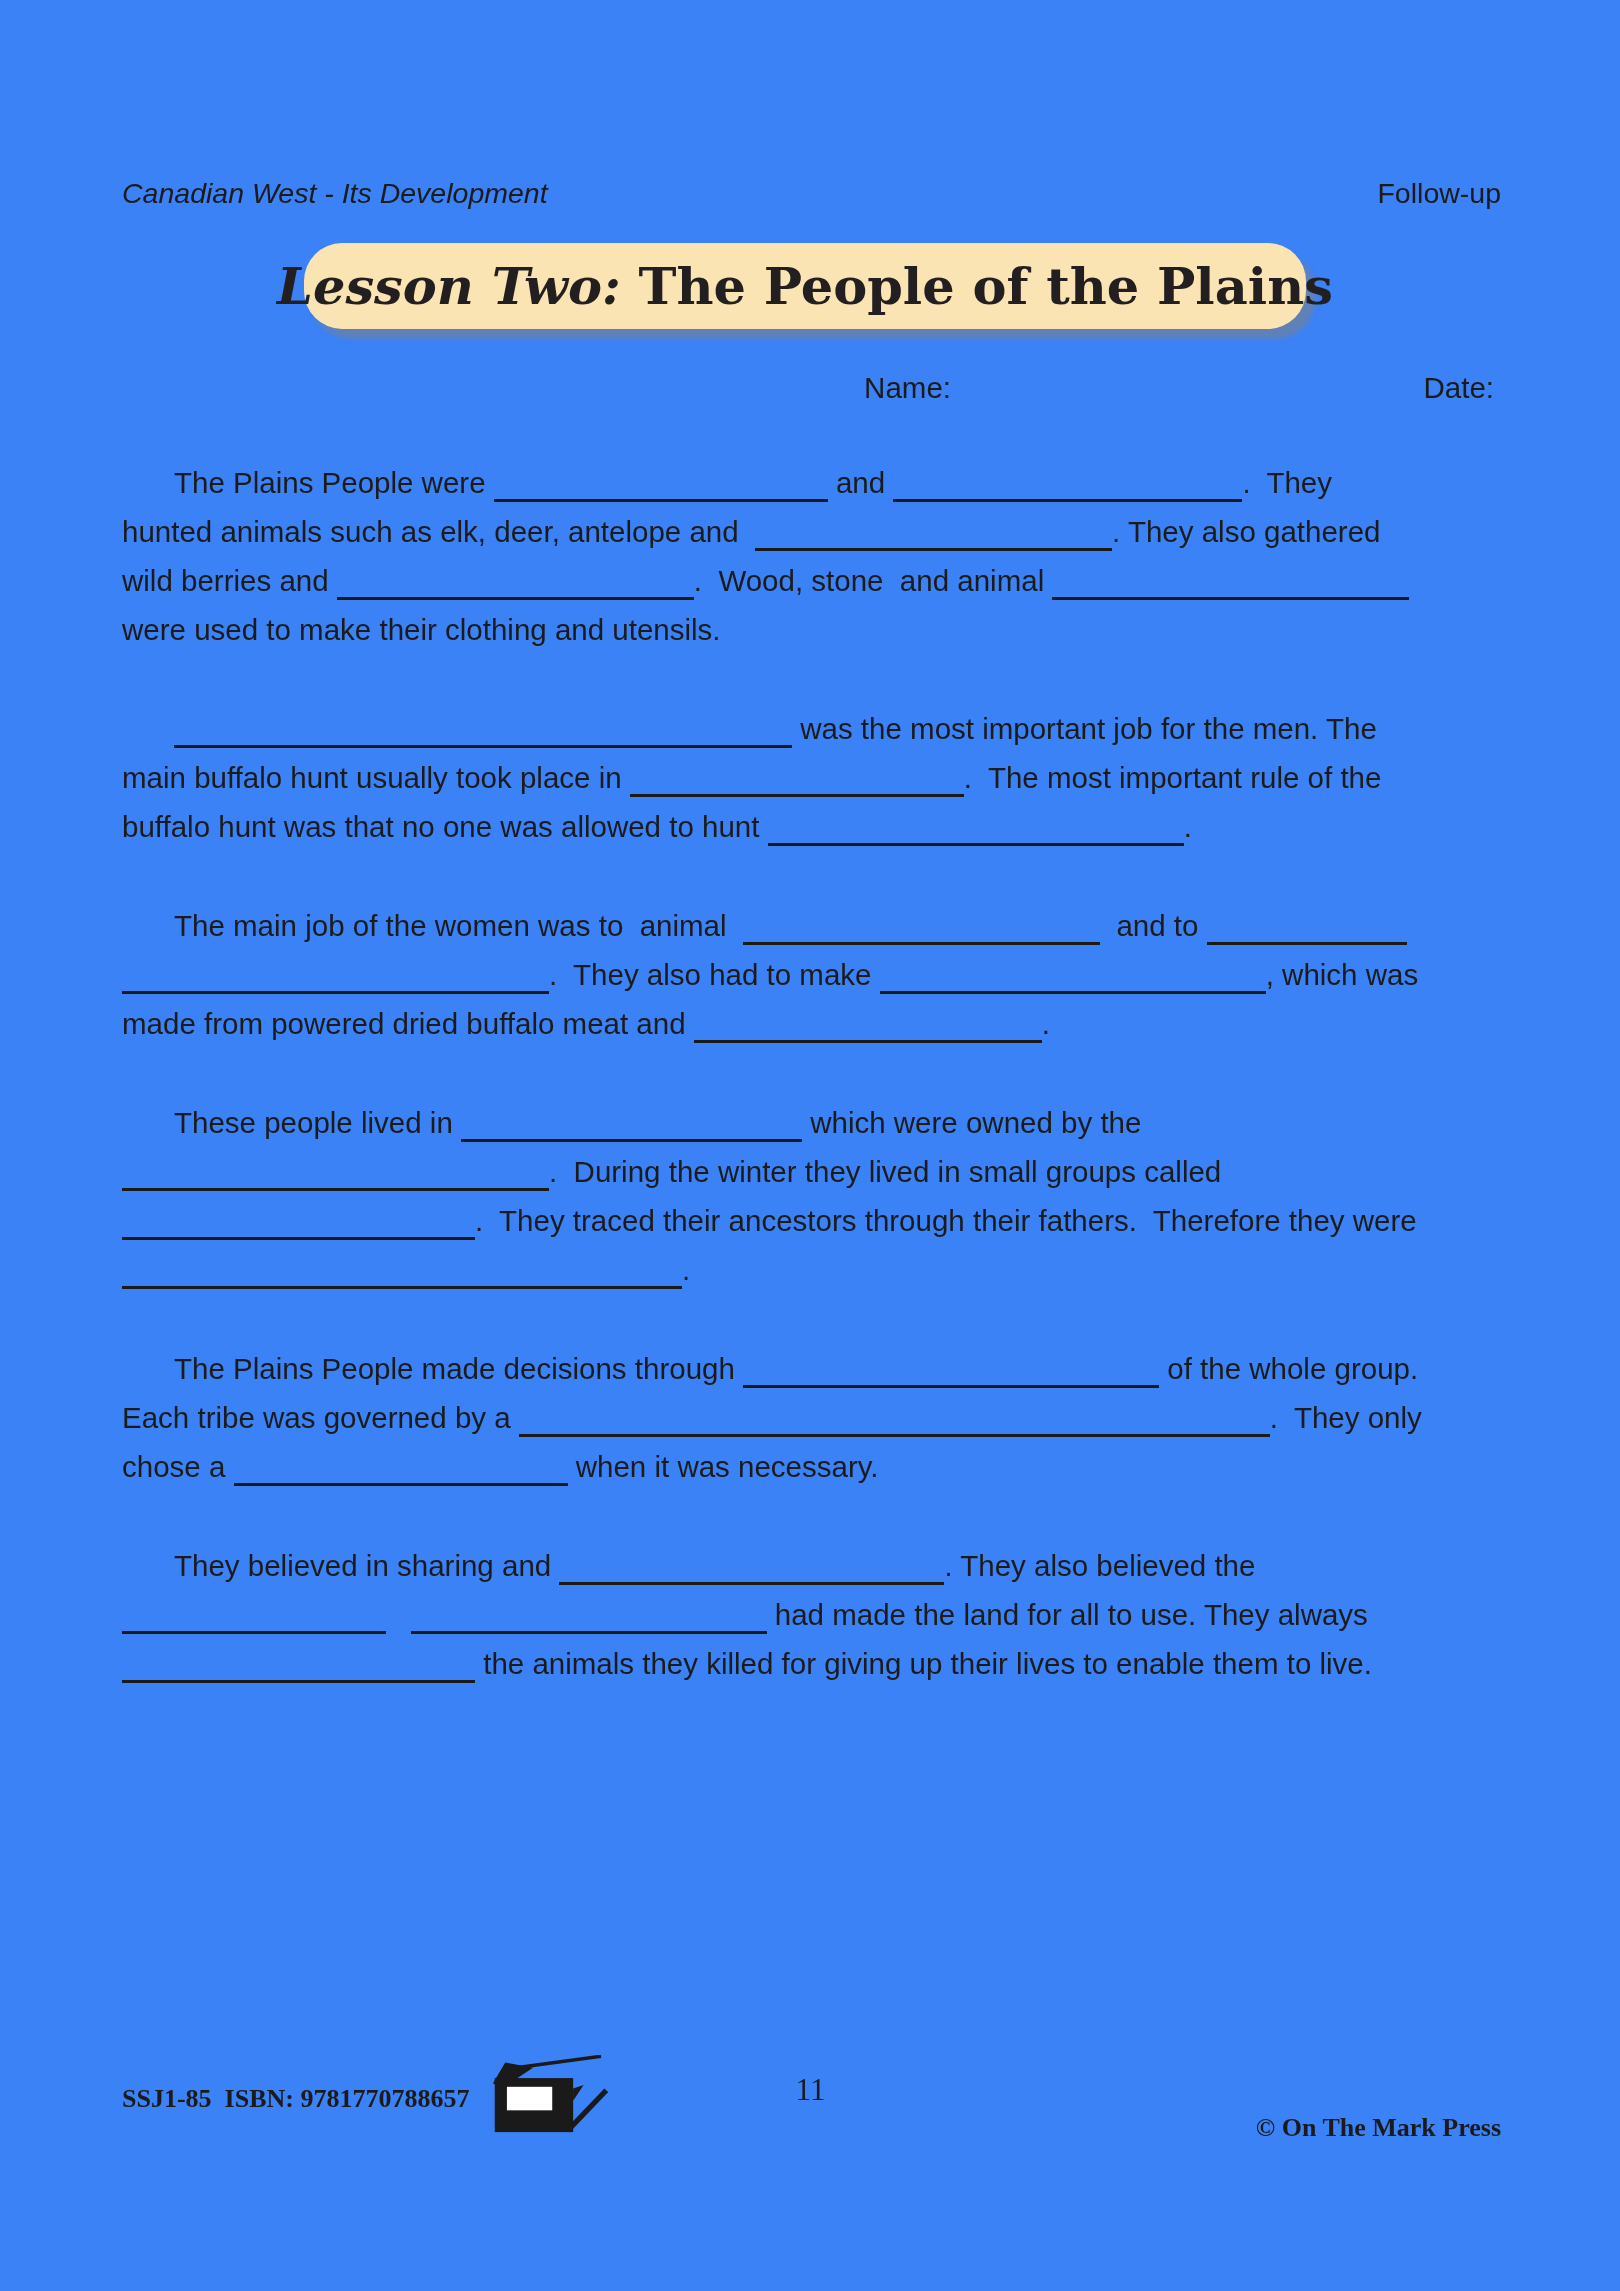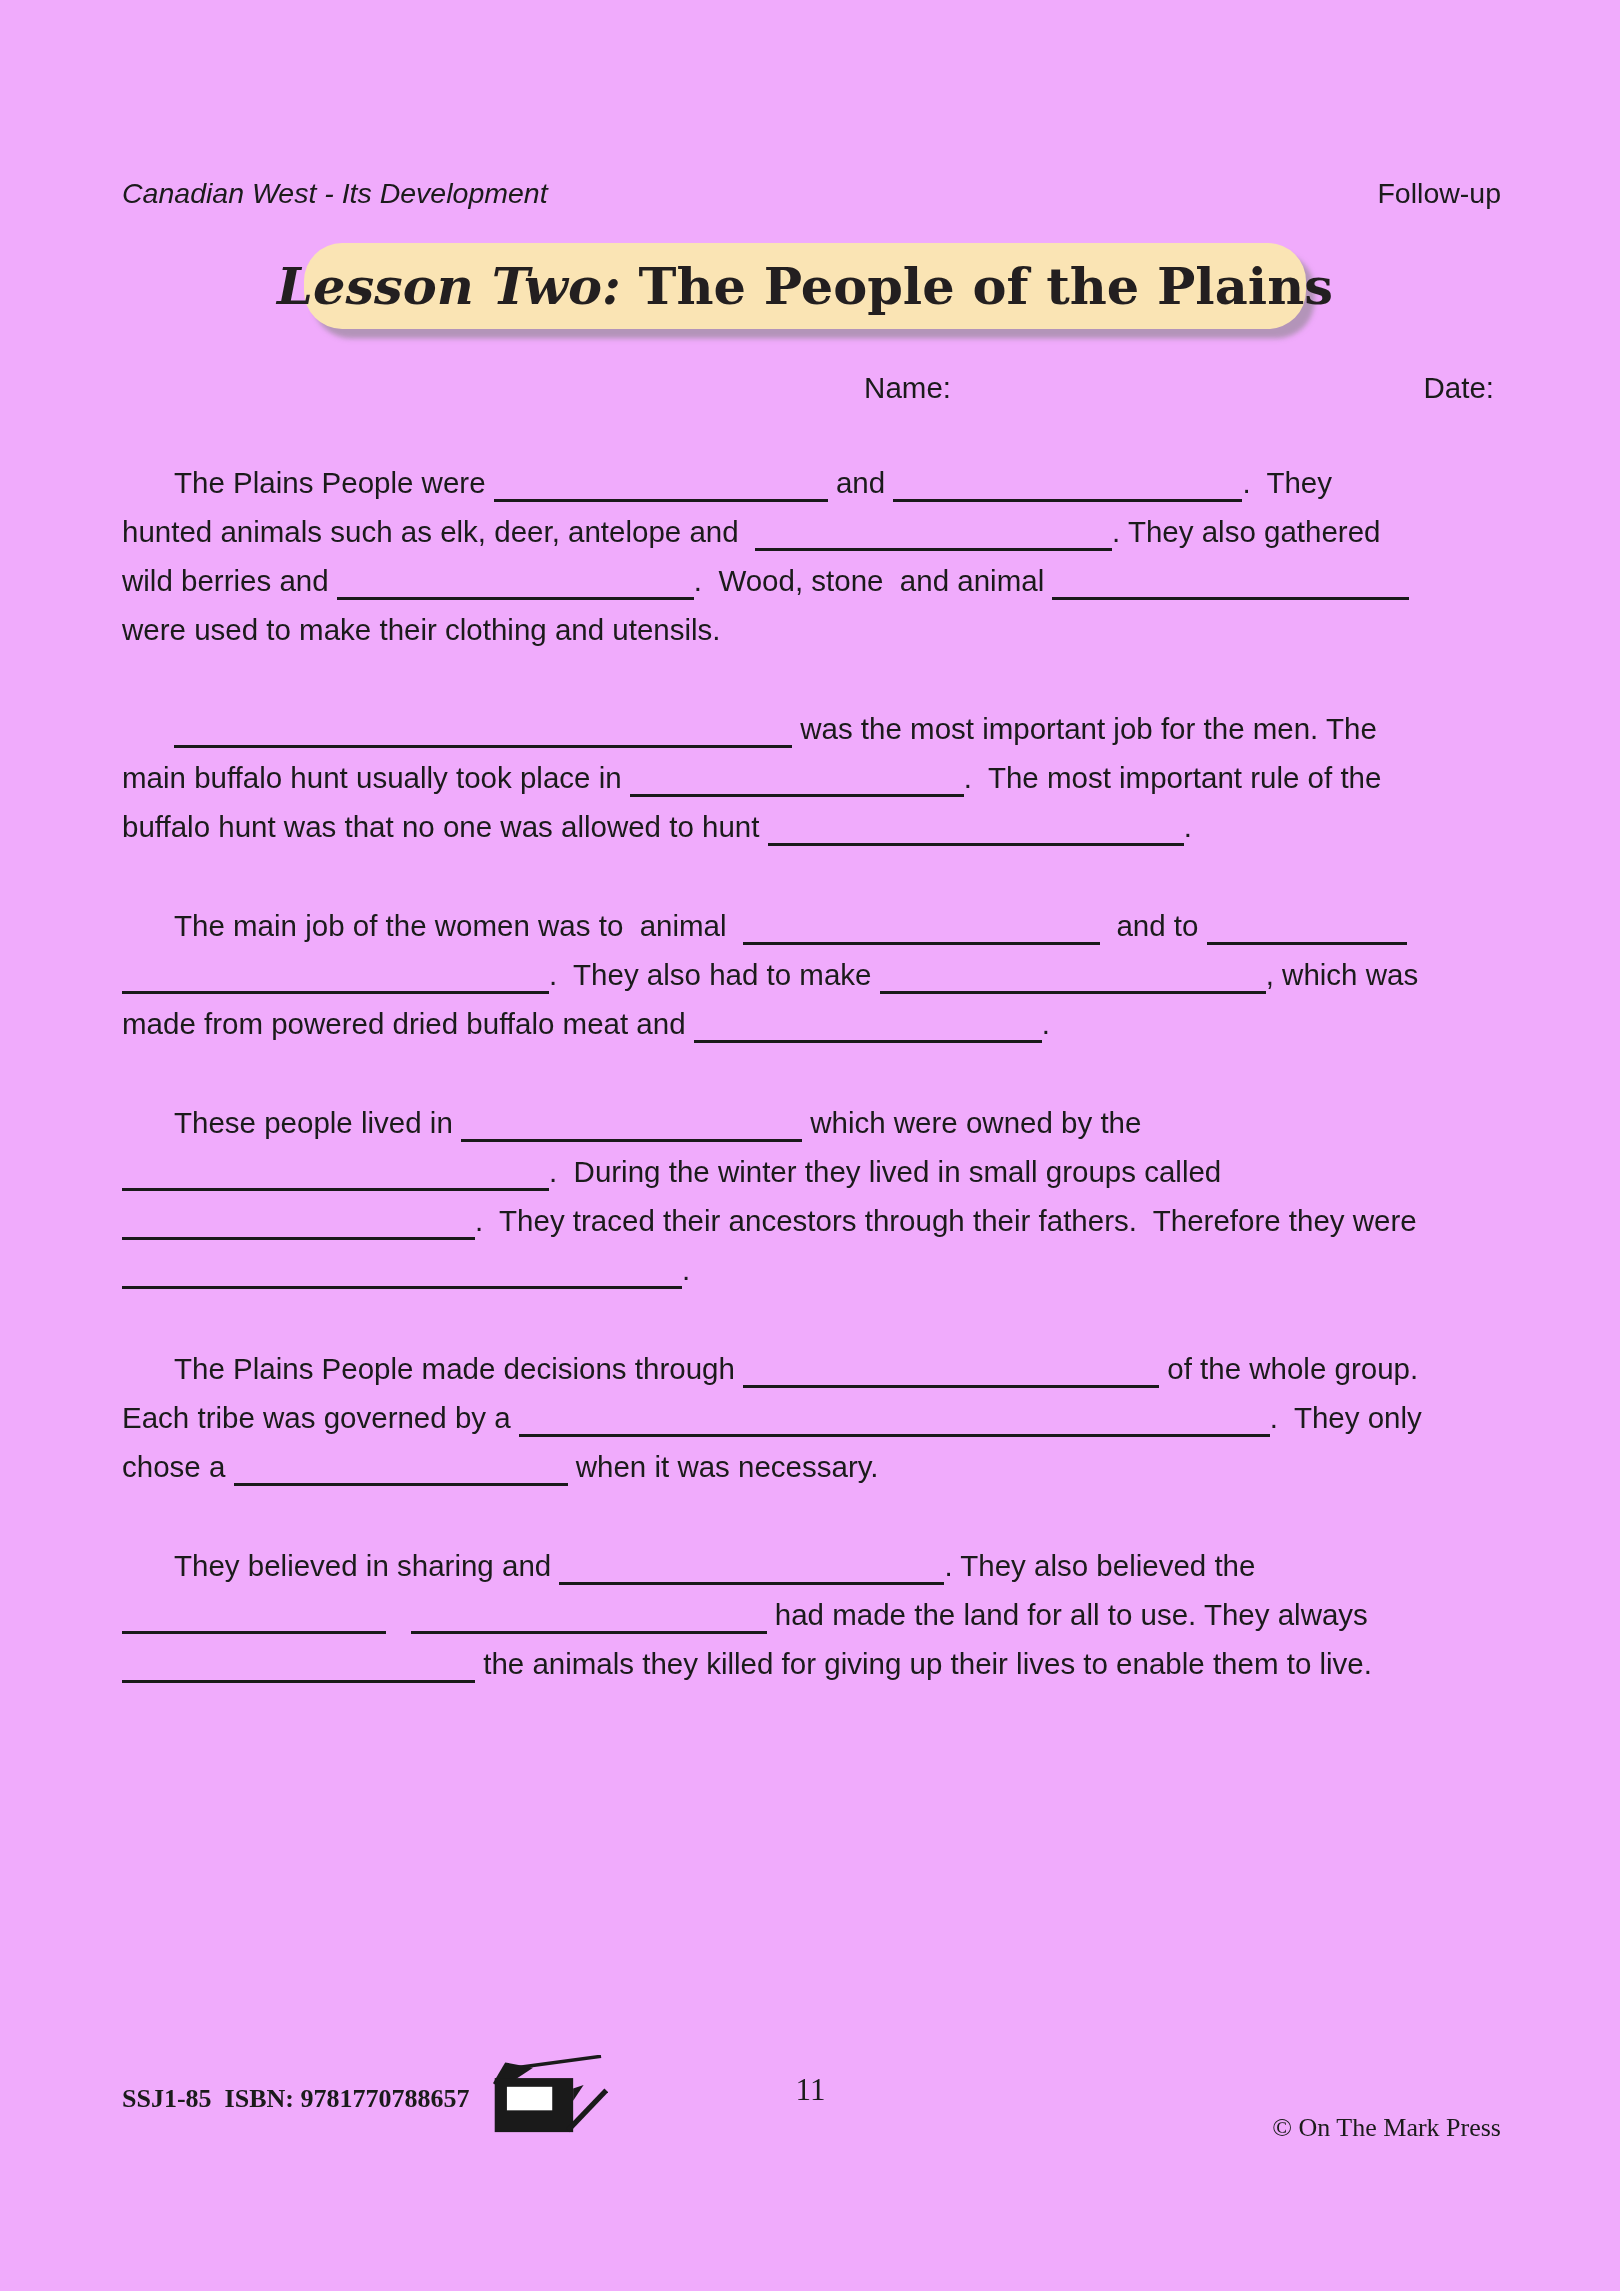--- a/index.html
+++ b/index.html
@@ -1,20 +1,20 @@
 <!DOCTYPE html>
 <html style="font-size:15px"><head>
 <meta charset="utf-8">
 <style>
   * { margin:0; padding:0; box-sizing:border-box; }
   html,body { background:#e8e8e8; }
   .page {
     position:relative;
     width:1621px; height:2291px;
-    background:#f0abfc;
+    background:#3b82f6;
     font-family:"Liberation Sans", sans-serif;
     color:#1b1b1b;
     overflow:hidden;
   }
   
   .header-row {
     position:absolute; left:122px; right:120px; top:177px;
     display:flex; justify-content:space-between; align-items:baseline;
     font-size:28.5px;
   }
@@ -58,21 +58,21 @@
     margin-bottom:-8.6px;
   }
   
   .footer-row {
     position:absolute; left:122px; right:120px; top:2052px; height:91px;
     display:flex; align-items:flex-end; justify-content:space-between;
     font-family:"Liberation Serif", serif;
   }
   .footer-left-group { display:flex; align-items:center; gap:17px; }
   .footer-code { font-weight:bold; font-size:26px; white-space:pre; }
-  .footer-copyright { font-weight:normal; font-size:26px; }
+  .footer-copyright { font-weight:bold; font-size:26px; }
   .page-number {
     position:absolute; left:50%; top:2072px; transform:translateX(-50%);
     font-family:"Liberation Serif", serif; font-size:31px;
   }
   .press-logo { width:122px; height:88px; }
 </style>
 </head>
 <body>
 
 <div class="page">

